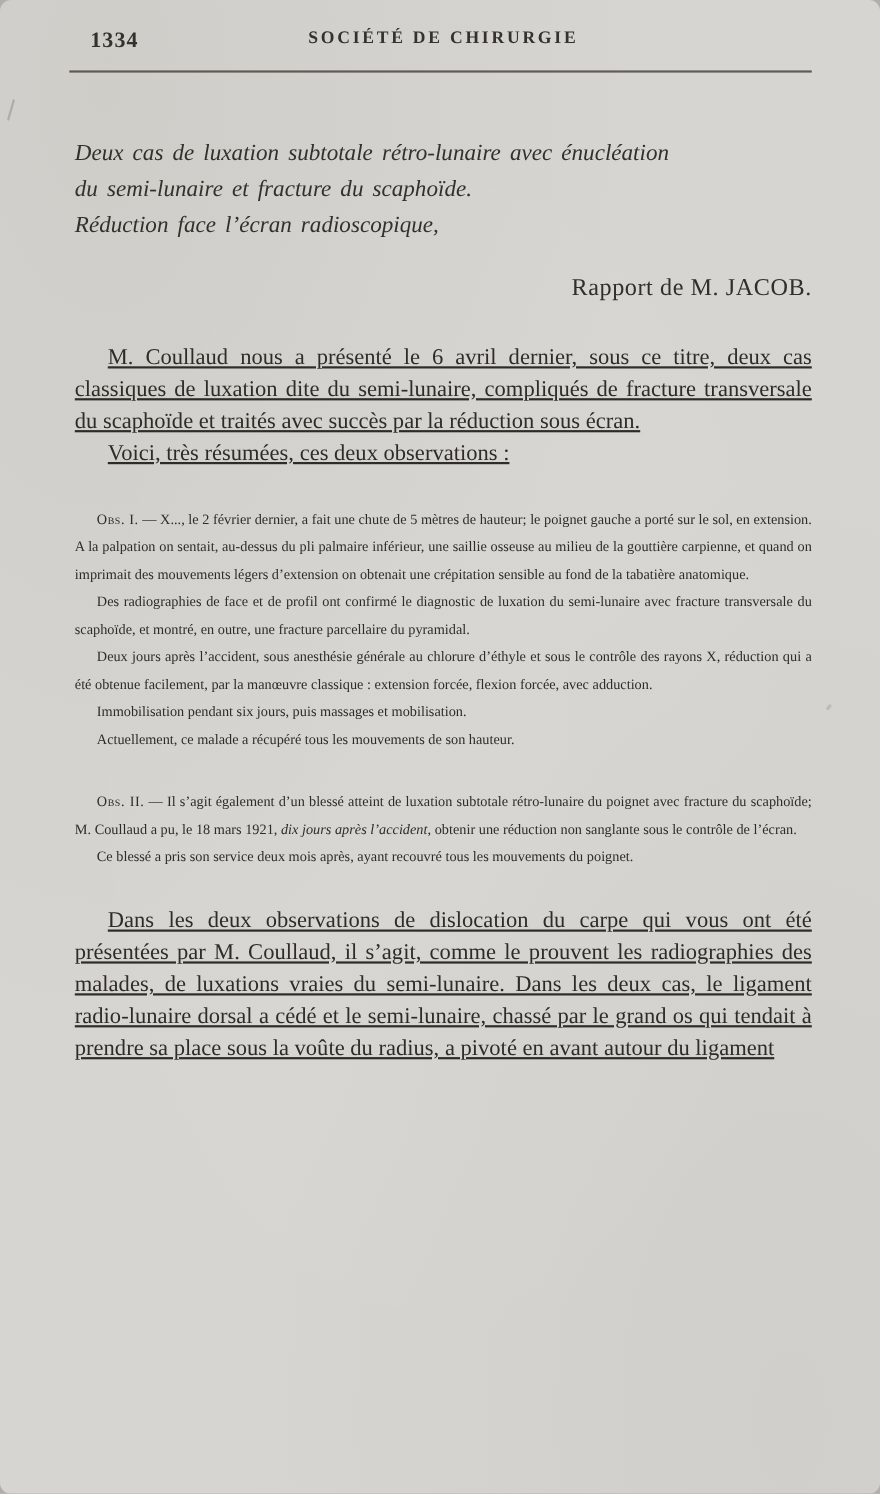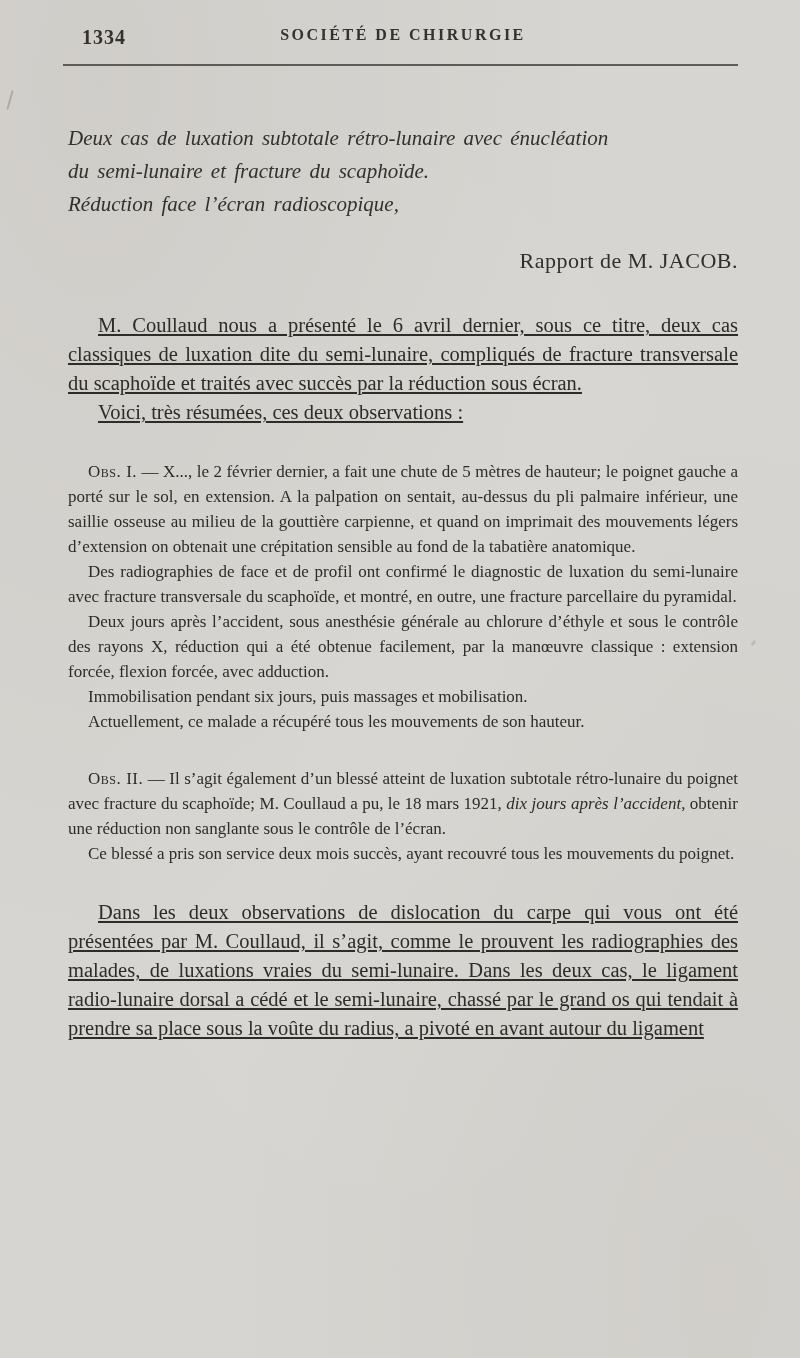--- a/index.html
+++ b/index.html
@@ -13,20 +13,21 @@
     box-sizing: border-box;
     padding: 26px 62px 0 68px;
     overflow: hidden;
     background:
       radial-gradient(ellipse at 12% 6%, rgba(110,105,95,0.07), transparent 50%),
       radial-gradient(ellipse at 90% 95%, rgba(110,105,95,0.06), transparent 50%),
       radial-gradient(ellipse at 50% 50%, rgba(255,255,255,0.05), transparent 70%),
       #d7d5d1;
     color: #2f2d29;
     font-family: "Liberation Serif", "DejaVu Serif", serif;
+    border-radius: 10px;
     -webkit-font-smoothing: antialiased;
   }
 
   
   .header-row { position: relative; height: 24px; }
   .page-number {
     position: absolute; left: 14px; top: 0;
     font-size: 20px; font-weight: 700; letter-spacing: 1px;
     color: #34322d;
   }
@@ -76,21 +77,21 @@
     font-size: 20.5px;
     line-height: 29px;
     text-align: justify;
     color: #2e2c27;
   }
   .intro { margin-top: 37px; }
   .discussion { margin-top: 32px; }
   .intro p, .discussion p { margin: 0; text-indent: 30px; text-decoration: underline; }
 
   .obs {
-    font-size: 17px;
+    font-size: 13px;
     line-height: 25px;
     text-align: justify;
     color: #2e2c27;
   }
   .obs-1 { margin-top: 32px; }
   .obs-2 { margin-top: 32px; }
   .obs p { margin: 0; text-indent: 20px; }
   .obs .lead { font-variant: small-caps; letter-spacing: 0.5px; }
   .italic { font-style: italic; }
 
@@ -133,21 +134,21 @@
   <div class="obs obs-1">
     <p><span class="lead">Obs. I.</span><span> — X..., le 2 février dernier, a fait une chute de 5 mètres de hauteur; le poignet gauche a porté sur le sol, en extension. A la palpation on sentait, au-dessus du pli palmaire inférieur, une saillie osseuse au milieu de la gouttière carpienne, et quand on imprimait des mouvements légers d’extension on obtenait une crépitation sensible au fond de la tabatière anatomique.</span></p>
     <p>Des radiographies de face et de profil ont confirmé le diagnostic de luxation du semi-lunaire avec fracture transversale du scaphoïde, et montré, en outre, une fracture parcellaire du pyramidal.</p>
     <p>Deux jours après l’accident, sous anesthésie générale au chlorure d’éthyle et sous le contrôle des rayons X, réduction qui a été obtenue facilement, par la manœuvre classique : extension forcée, flexion forcée, avec adduction.</p>
     <p>Immobilisation pendant six jours, puis massages et mobilisation.</p>
     <p>Actuellement, ce malade a récupéré tous les mouvements de son hauteur.</p>
   </div>
 
   <div class="obs obs-2">
     <p><span class="lead">Obs. II.</span><span> — Il s’agit également d’un blessé atteint de luxation subtotale rétro-lunaire du poignet avec fracture du scaphoïde; M. Coullaud a pu, le 18 mars 1921, </span><span class="italic">dix jours après l’accident</span><span>, obtenir une réduction non sanglante sous le contrôle de l’écran.</span></p>
-    <p>Ce blessé a pris son service deux mois succès, ayant recouvré tous les mouvements du poignet.</p>
+    <p>Ce blessé a pris son service deux mois après, ayant recouvré tous les mouvements du poignet.</p>
   </div>
 
   <div class="discussion">
     <p>Dans les deux observations de dislocation du carpe qui vous ont été présentées par M. Coullaud, il s’agit, comme le prouvent les radiographies des malades, de luxations vraies du semi-lunaire. Dans les deux cas, le ligament radio-lunaire dorsal a cédé et le semi-lunaire, chassé par le grand os qui tendait à prendre sa place sous la voûte du radius, a pivoté en avant autour du ligament</p>
   </div>
 
   <div class="artifact artifact-slash"></div>
   <div class="artifact artifact-fleck"></div>
 
 </div>

